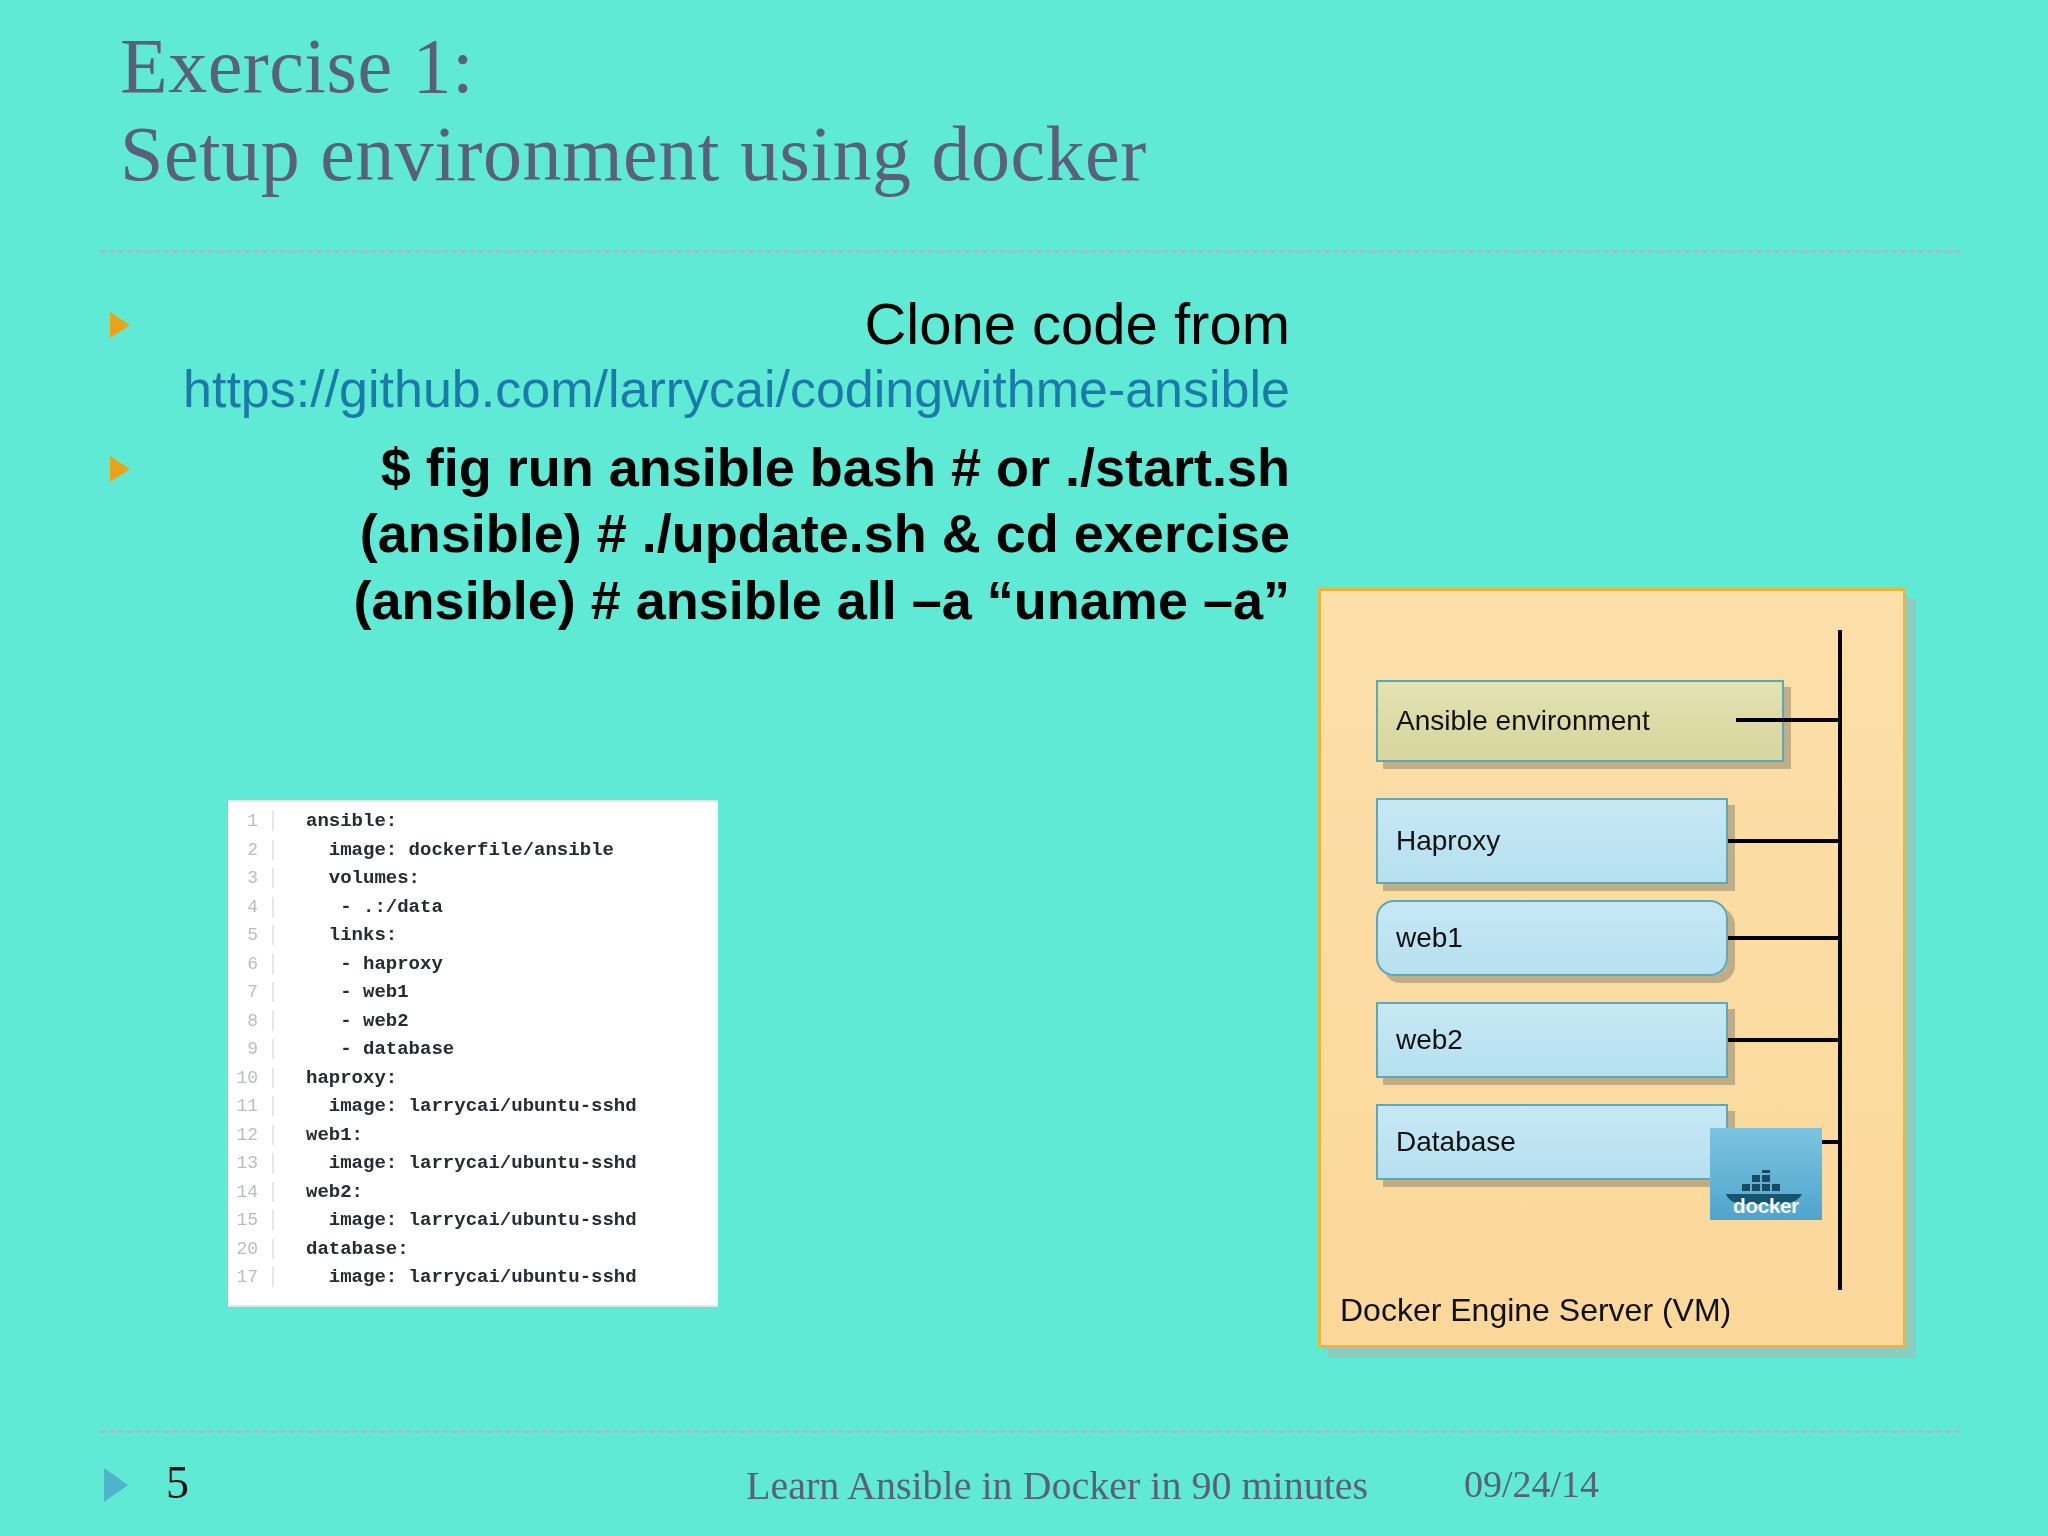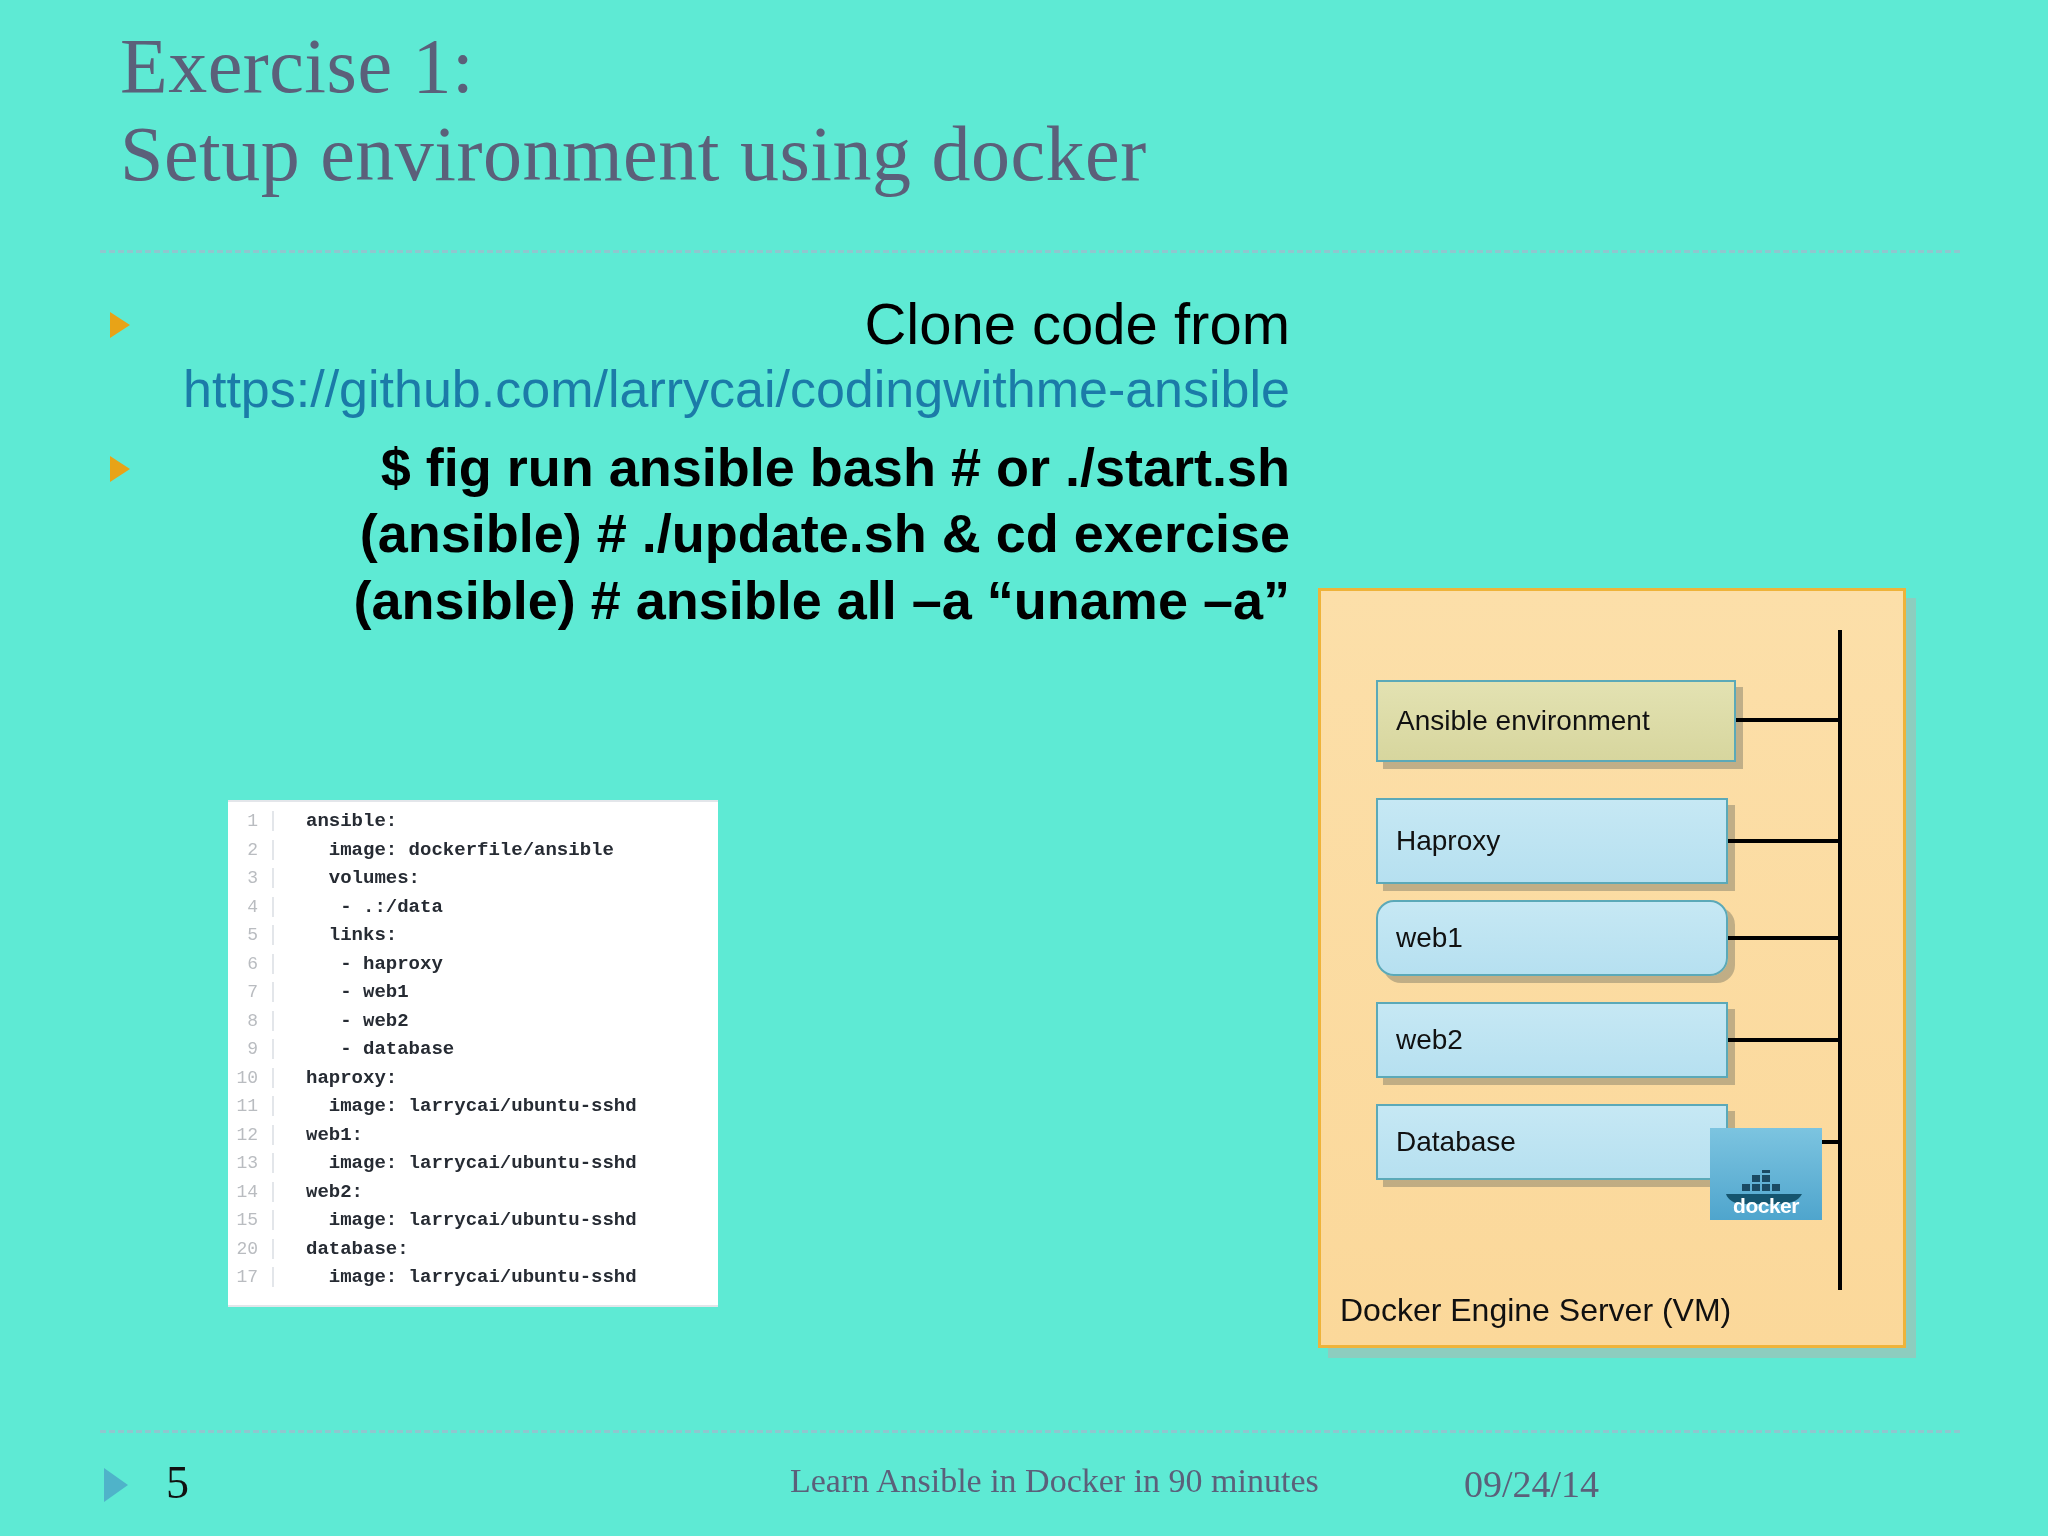--- a/index.html
+++ b/index.html
@@ -244,24 +244,24 @@
   .page-num {
     position: absolute;
     left: 166px;
     top: 4px;
     font-family: "Liberation Serif", serif;
     font-size: 46px;
     color: #111111;
   }
   .footer-center {
     position: absolute;
-    left: 790px;
+    left: 746px;
     top: 10px;
     font-family: "Liberation Serif", serif;
-    font-size: 34px;
+    font-size: 40px;
     color: #5b607a;
     white-space: nowrap;
   }
   .footer-date {
     position: absolute;
     left: 1464px;
     top: 10px;
     font-family: "Liberation Serif", serif;
     font-size: 38px;
     color: #5b607a;
@@ -374,21 +374,21 @@
         <div class="code-txt">  image: larrycai/ubuntu-sshd</div>
       </div>
     </div>
 
   <div class="diagram">
     <div class="diag-shadow"></div>
     <div class="diag-panel"></div>
 
     <div class="connector" style="left:520px; top:42px; width:4px; height:660px;"></div>
 
-    <div class="node node-ansible" style="left:58px; top:92px; width:360px; height:82px;">
+    <div class="node node-ansible" style="left:58px; top:92px; width:408px; height:82px;">
       <span>Ansible environment</span>
     </div>
     <div class="connector" style="left:418px; top:130px; width:106px; height:4px;"></div>
 
     <div class="node node-blue" style="left:58px; top:210px; width:352px; height:86px;">
       <span>Haproxy</span>
     </div>
     <div class="connector" style="left:410px; top:251px; width:114px; height:4px;"></div>
 
     <div class="node node-blue" style="left:58px; top:312px; width:352px; height:76px;border-radius:18px;">

